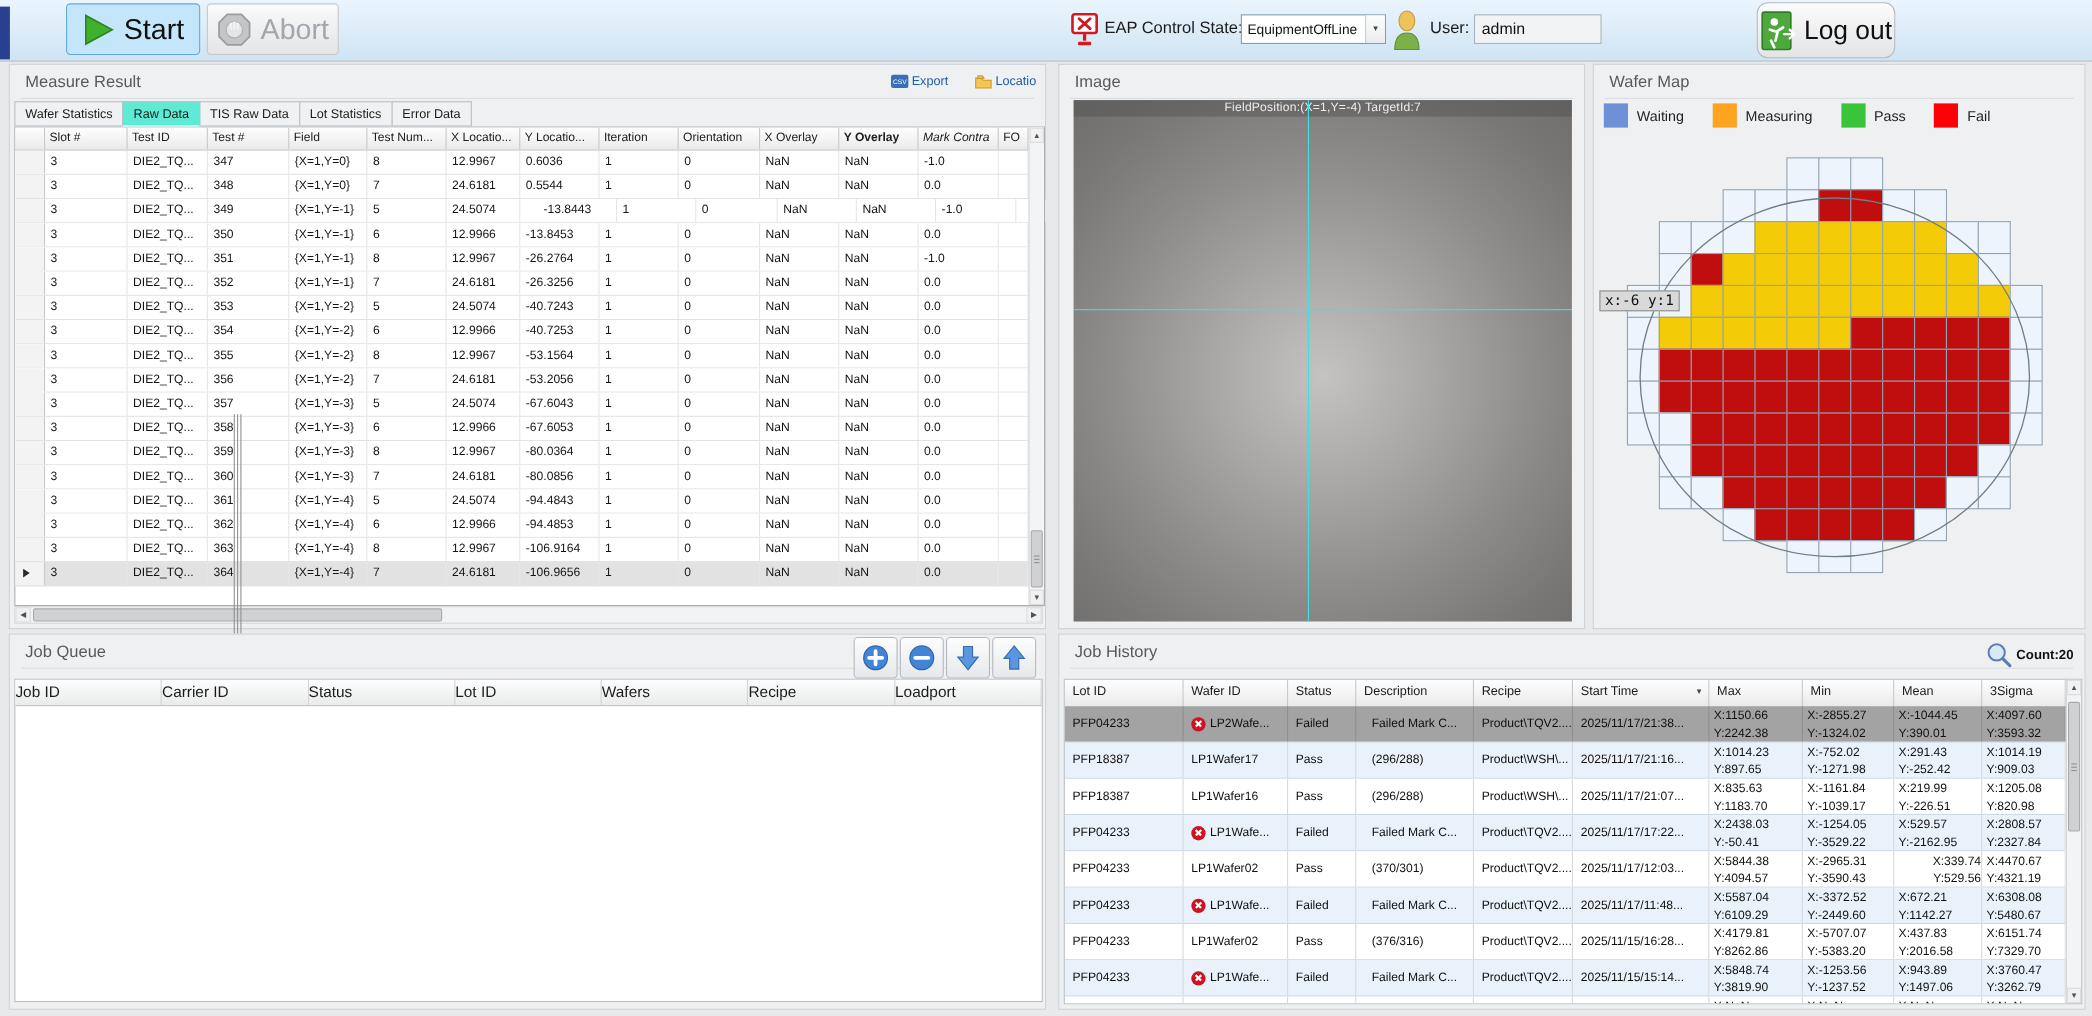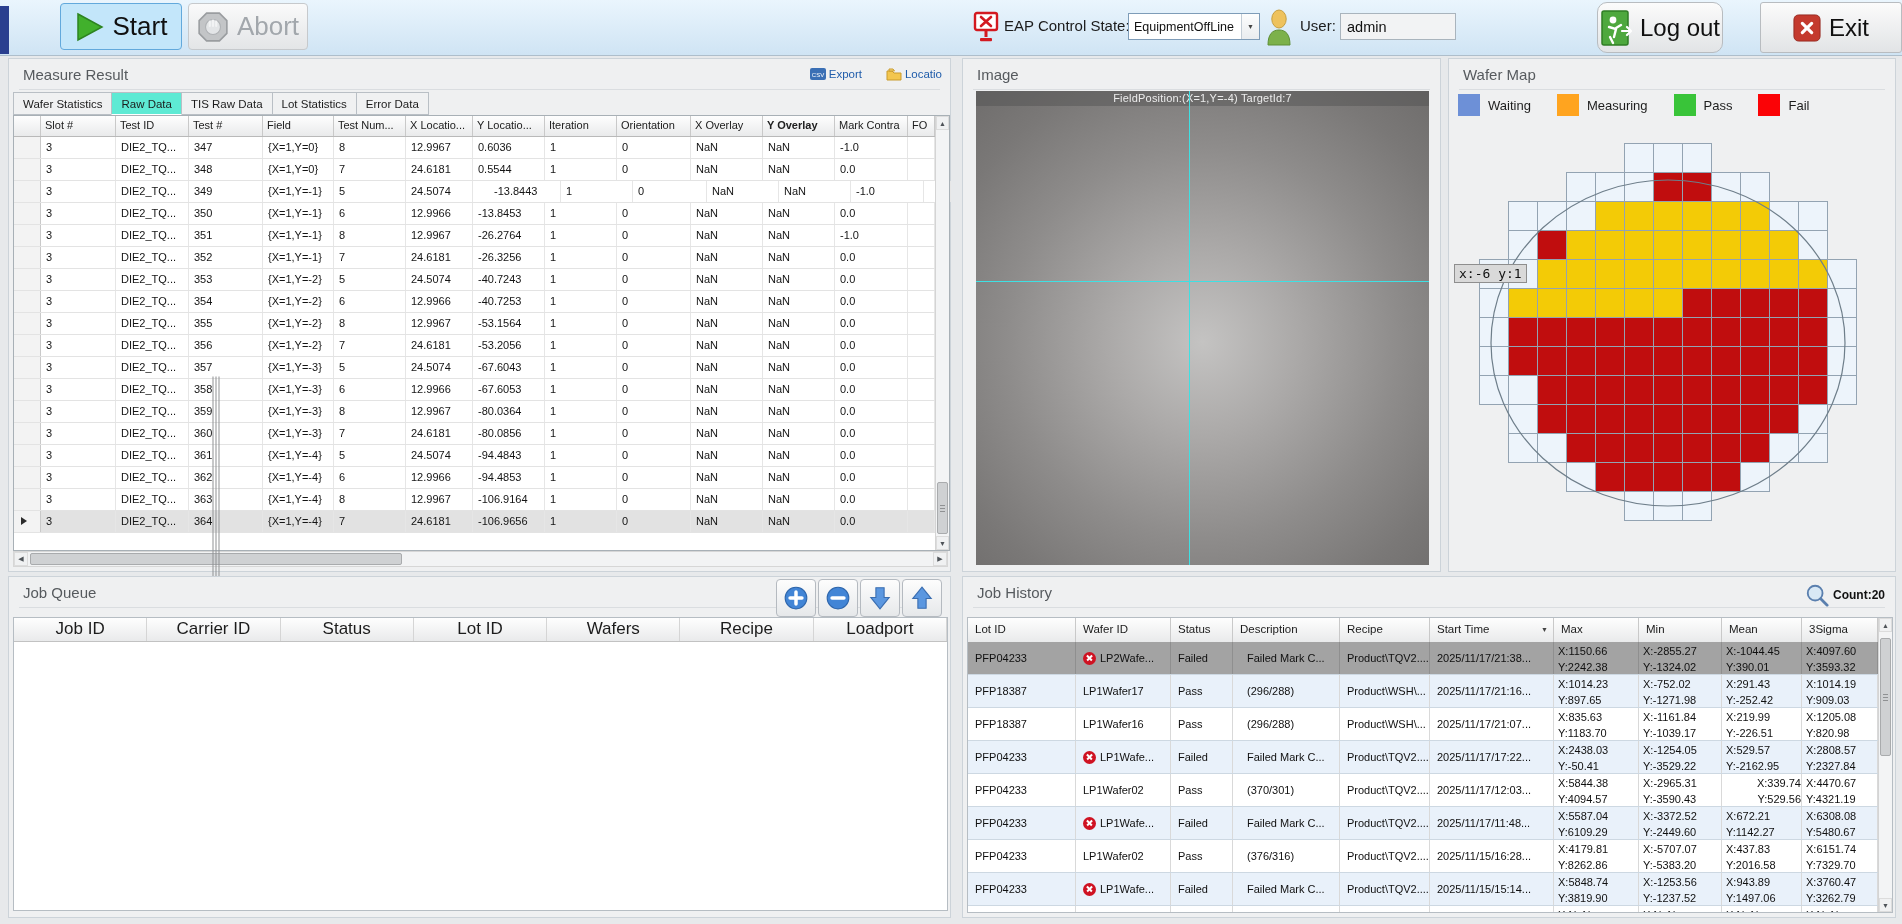--- a/index.html
+++ b/index.html
@@ -63,21 +63,21 @@
   .lg-lab{font-size:13px;color:#1d1d1d;}
   .wm-grid{position:absolute;left:30px;top:84px;}
   .wm-row{display:flex;height:30px;margin-bottom:-1px;}
   .wm-c{width:30px;height:30px;flex:none;border:1px solid #93a3b2;box-sizing:border-box;margin-right:-1px;}
   .wm-circle{position:absolute;left:30px;top:84px;pointer-events:none;}
   .wm-tip{position:absolute;left:5px;top:205px;background:#d9d9d9;border:1px solid #8e8e8e;font-family:"DejaVu Sans Mono",monospace;font-size:13px;color:#111;padding:1px 4px;z-index:5;}
   
   .jqb{position:absolute;top:2px;width:38px;height:36px;border:1px solid #b5bac0;border-radius:4px;background:linear-gradient(#fdfdfd,#e6e8ea);display:flex;align-items:center;justify-content:center;cursor:pointer;}
   .jq-table{position:absolute;left:4px;top:40px;width:935px;height:294px;background:#fff;border:1px solid #b6bdc3;box-sizing:border-box;}
   .jq-head{display:flex;height:23px;background:linear-gradient(#fefefe,#e9eaeb);border-bottom:1px solid #c2c2c2;}
-  .jq-hc{flex:1;text-align:center;font-size:17px;line-height:22px;color:#1c1c1c;border-right:1px solid #d5d5d5;overflow:hidden;}
+  .jq-hc{flex:1;font-size:14px;line-height:22px;color:#1c1c1c;border-right:1px solid #d5d5d5;overflow:hidden;}
   
   .count-box{position:absolute;right:10px;top:6px;display:flex;align-items:center;gap:4px;}
   .count-txt{font-size:12px;font-weight:bold;color:#111;}
   .jh-table{position:absolute;left:4px;top:40px;width:926px;height:296px;background:#fff;border:1px solid #b6bdc3;box-sizing:border-box;overflow:hidden;}
   .jh-head{display:flex;height:24px;background:linear-gradient(#fefefe,#e9eaeb);border-bottom:1px solid #bcbcbc;}
   .jh-hc{font-size:11.5px;color:#1b1b1b;line-height:23px;padding-left:7px;border-right:1px solid #c9c9c9;box-sizing:border-box;flex:none;overflow:hidden;white-space:nowrap;position:relative;}
   .jh-hc .sort{position:absolute;right:5px;top:0;font-size:7px;color:#444;}
   .jh-body{position:absolute;left:0;top:24px;width:910px;height:272px;overflow:hidden;}
   .jh-r{display:flex;height:32px;border-bottom:1px solid #cdd8e2;background:#fff;}
   .jh-r.alt{background:#e9f1fa;}
@@ -138,27 +138,20 @@
     <div class="tb-btn btn-logout">
       <svg width="32" height="38" viewBox="0 0 32 38">
         <rect x="2" y="2" width="26" height="34" rx="2" fill="#4ea83e" stroke="#2f7d24" stroke-width="1.5"></rect>
         <circle cx="13" cy="11" r="3.4" fill="#fff"></circle>
         <path d="M9 18l7 2-2 8M16 19l5-3M10 28l3 6" stroke="#fff" stroke-width="2.4" fill="none" stroke-linecap="round"></path>
         <path d="M22 22h8M27 18l4 4-4 4" stroke="#fff" stroke-width="2.2" fill="none" stroke-linecap="round"></path>
       </svg>
       <span>Log out</span>
     </div>
 
-    <div class="tb-btn btn-exit">
-      <svg width="28" height="28" viewBox="0 0 30 30">
-        <rect x="1" y="1" width="28" height="28" rx="5" fill="#c43a2e" stroke="#94281f"></rect>
-        <path d="M10 10l10 10M20 10L10 20" stroke="#fff" stroke-width="3.4" stroke-linecap="round"></path>
-      </svg>
-      <span>Exit</span>
-    </div>
   </div>
 
   <div class="panel p-measure">
     <span class="panel-title">Measure Result</span>
     <div class="panel-sep"></div>
     <div class="lnk" style="right:88px">
       <svg width="16" height="14" viewBox="0 0 16 14">
           <rect x="0" y="1" width="16" height="12" rx="2" fill="#3a6fb5"></rect>
           <text x="8" y="9.5" fill="#fff" font-size="6" text-anchor="middle">CSV</text>
         </svg>
@@ -187,21 +180,21 @@
           <div class="mr-hc" style="width: 73px;">Test ID</div>
           <div class="mr-hc" style="width: 74px;">Test #</div>
           <div class="mr-hc" style="width: 71px;">Field</div>
           <div class="mr-hc" style="width: 72px;">Test Num...</div>
           <div class="mr-hc" style="width: 67px;">X Locatio...</div>
           <div class="mr-hc" style="width: 72px;">Y Locatio...</div>
           <div class="mr-hc" style="width: 72px;">Iteration</div>
           <div class="mr-hc" style="width: 74px;">Orientation</div>
           <div class="mr-hc" style="width: 72px;">X Overlay</div>
           <div class="mr-hc" style="width: 72px; font-weight: bold;">Y Overlay</div>
-          <div class="mr-hc" style="width: 73px;">Mark Contra</div>
+          <div class="mr-hc" style="width: 73px; font-style: italic;">Mark Contra</div>
           <div class="mr-hc" style="width: 27px;">FO</div>
         </div>
       <div id="mr-body">
           <div class="mr-r">
             <div class="mr-c stub" style="width: 27px;"></div>
             <div class="mr-c" style="width: 75px;">3</div>
             <div class="mr-c" style="width: 73px;">DIE2_TQ...</div>
             <div class="mr-c" style="width: 74px;">347</div>
             <div class="mr-c" style="width: 71px;">{X=1,Y=0}</div>
             <div class="mr-c" style="width: 72px;">8</div>

